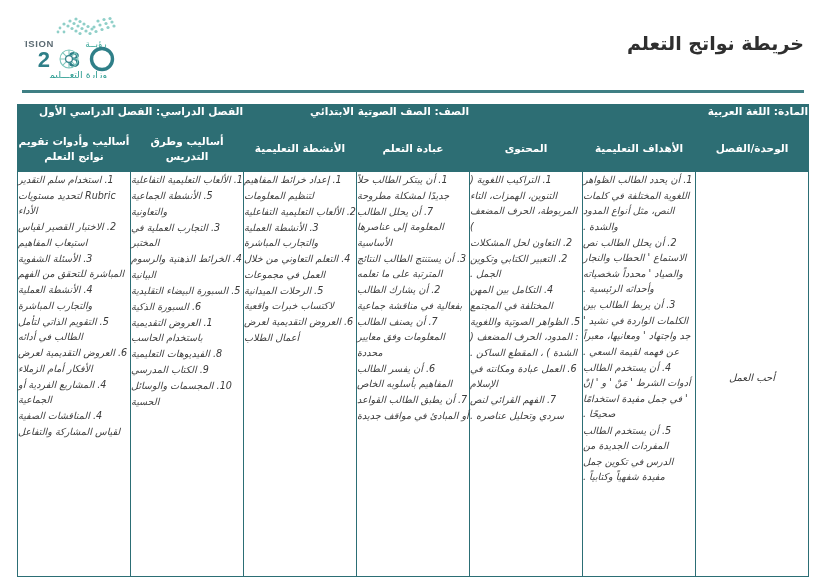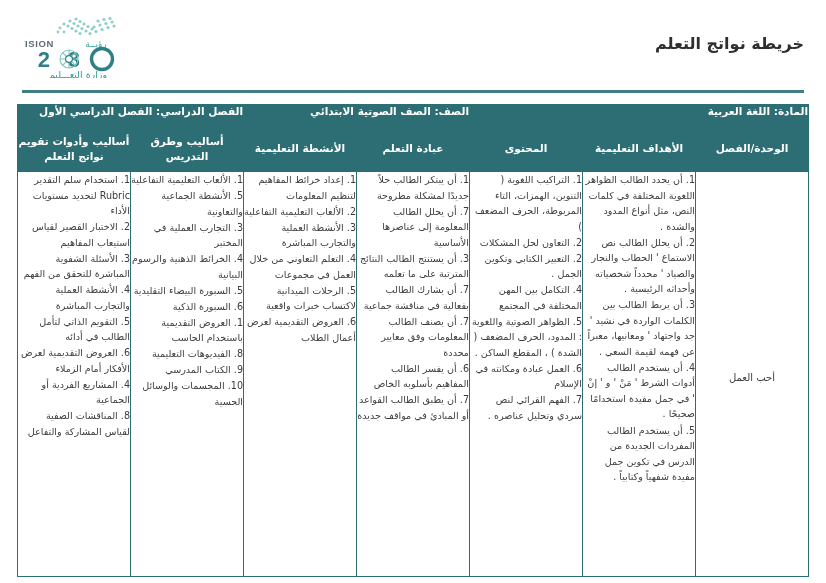--- a/index.html
+++ b/index.html
@@ -32,21 +32,21 @@
     position: relative;
     display: flex;
     flex-direction: column;
     align-items: center;
     justify-content: center;
     order: 2;
   }
   .logo-svg { display:block; }
 
   .doc-title {
-    font-size: 16px;
+    font-size: 19px;
     font-weight: bold;
     color: #2f2f2f;
     letter-spacing: 0;
     order: 1;
     direction: rtl;
     white-space: nowrap;
   }
 
   .rule {
     position: absolute;
@@ -107,30 +107,32 @@
     font-size: 9.6px;
     line-height: 1.62;
     color: #3c3c3c;
     text-align: center;
     padding: 26px 7px 8px 7px;
     vertical-align: top;
   }
   .body-cell.unit {
     vertical-align: middle;
     padding-top: 8px;
+    font-style: italic;
   }
   .item-list {
     margin: 0;
     padding: 0;
     list-style: none;
   }
   .item-list li {
     margin: 0 0 0.5px 0;
     padding: 0;
-    text-align: right;
+    text-align: left;
+    font-style: italic;
   }
   .unit-label {
     font-size: 10px;
     color: #3c3c3c;
   }
 </style>
 </head>
 <body>
 
 <div class="page-header">
@@ -229,21 +231,21 @@
               <li>5. الظواهر الصوتية واللغوية : المدود، الحرف المضعف ( الشدة ) ، المقطع الساكن .</li>
               <li>6. العمل عبادة ومكانته في الإسلام</li>
               <li>7. الفهم القرائي لنص سردي وتحليل عناصره .</li>
             </ul>
         </td>
         <td class="body-cell">
           <ul class="item-list">
               <li>1. أن يبتكر الطالب حلاً جديدًا لمشكلة مطروحة</li>
               <li>7. أن يحلل الطالب المعلومة إلى عناصرها الأساسية</li>
               <li>3. أن يستنتج الطالب النتائج المترتبة على ما تعلمه</li>
-              <li>7. أن يشارك الطالب بفعالية في مناقشة جماعية</li>
+              <li>2. أن يشارك الطالب بفعالية في مناقشة جماعية</li>
               <li>7. أن يصنف الطالب المعلومات وفق معايير محددة</li>
               <li>6. أن يفسر الطالب المفاهيم بأسلوبه الخاص</li>
               <li>7. أن يطبق الطالب القواعد أو المبادئ في مواقف جديدة</li>
             </ul>
         </td>
         <td class="body-cell">
           <ul class="item-list">
               <li>1. إعداد خرائط المفاهيم لتنظيم المعلومات</li>
               <li>2. الألعاب التعليمية التفاعلية</li>
               <li>3. الأنشطة العملية والتجارب المباشرة</li>
@@ -268,19 +270,19 @@
         </td>
         <td class="body-cell">
           <ul class="item-list">
               <li>1. استخدام سلم التقدير Rubric لتحديد مستويات الأداء</li>
               <li>2. الاختبار القصير لقياس استيعاب المفاهيم</li>
               <li>3. الأسئلة الشفوية المباشرة للتحقق من الفهم</li>
               <li>4. الأنشطة العملية والتجارب المباشرة</li>
               <li>5. التقويم الذاتي لتأمل الطالب في أدائه</li>
               <li>6. العروض التقديمية لعرض الأفكار أمام الزملاء</li>
               <li>4. المشاريع الفردية أو الجماعية</li>
-              <li>8. المناقشات الصفية لقياس المشاركة والتفاعل</li>
+              <li>4. المناقشات الصفية لقياس المشاركة والتفاعل</li>
             </ul>
         </td>
       </tr>
     </tbody>
   </table>
 </div>
 
 </body></html>

